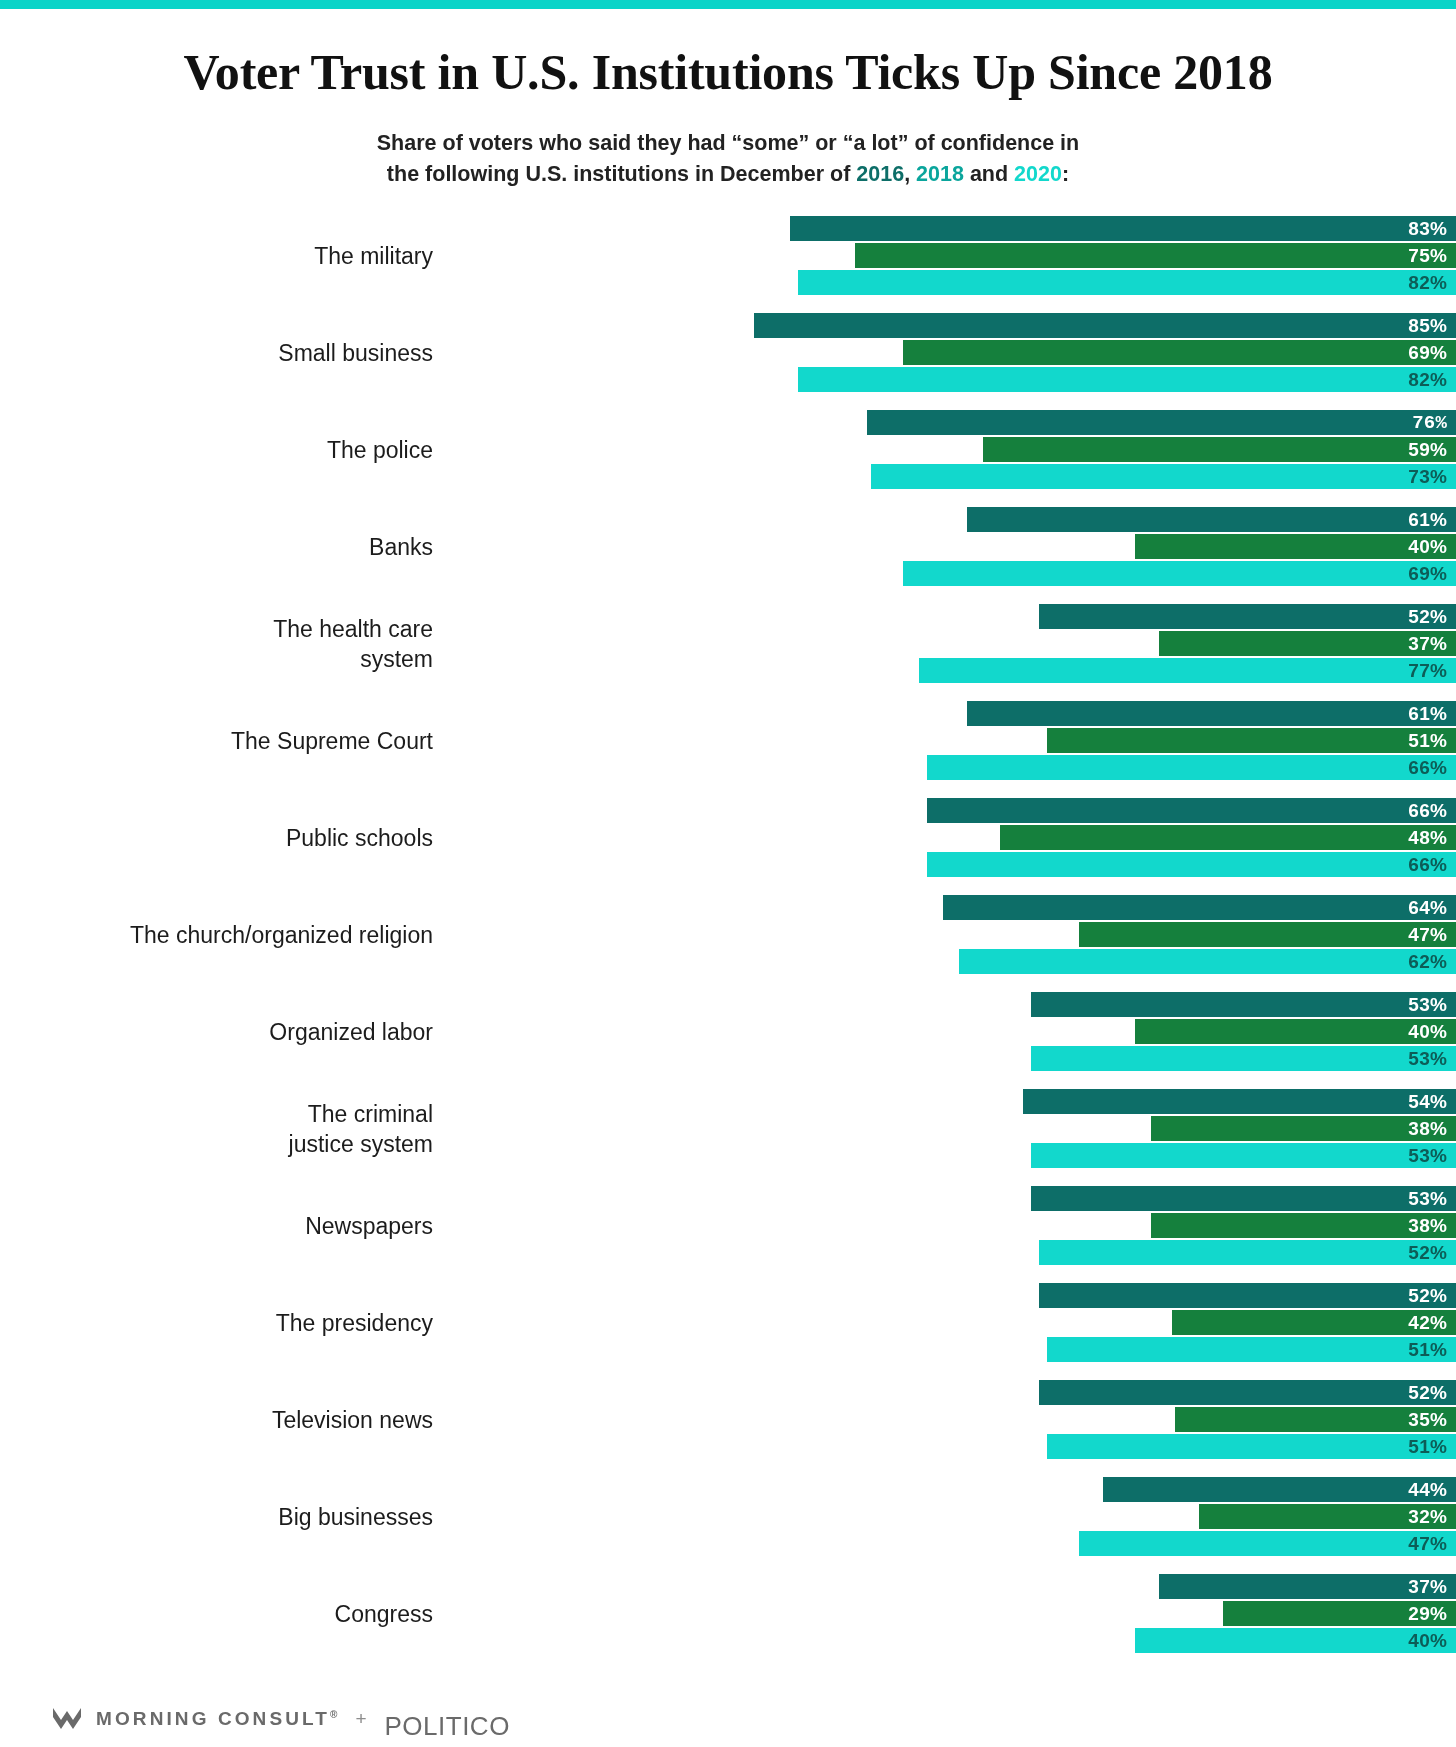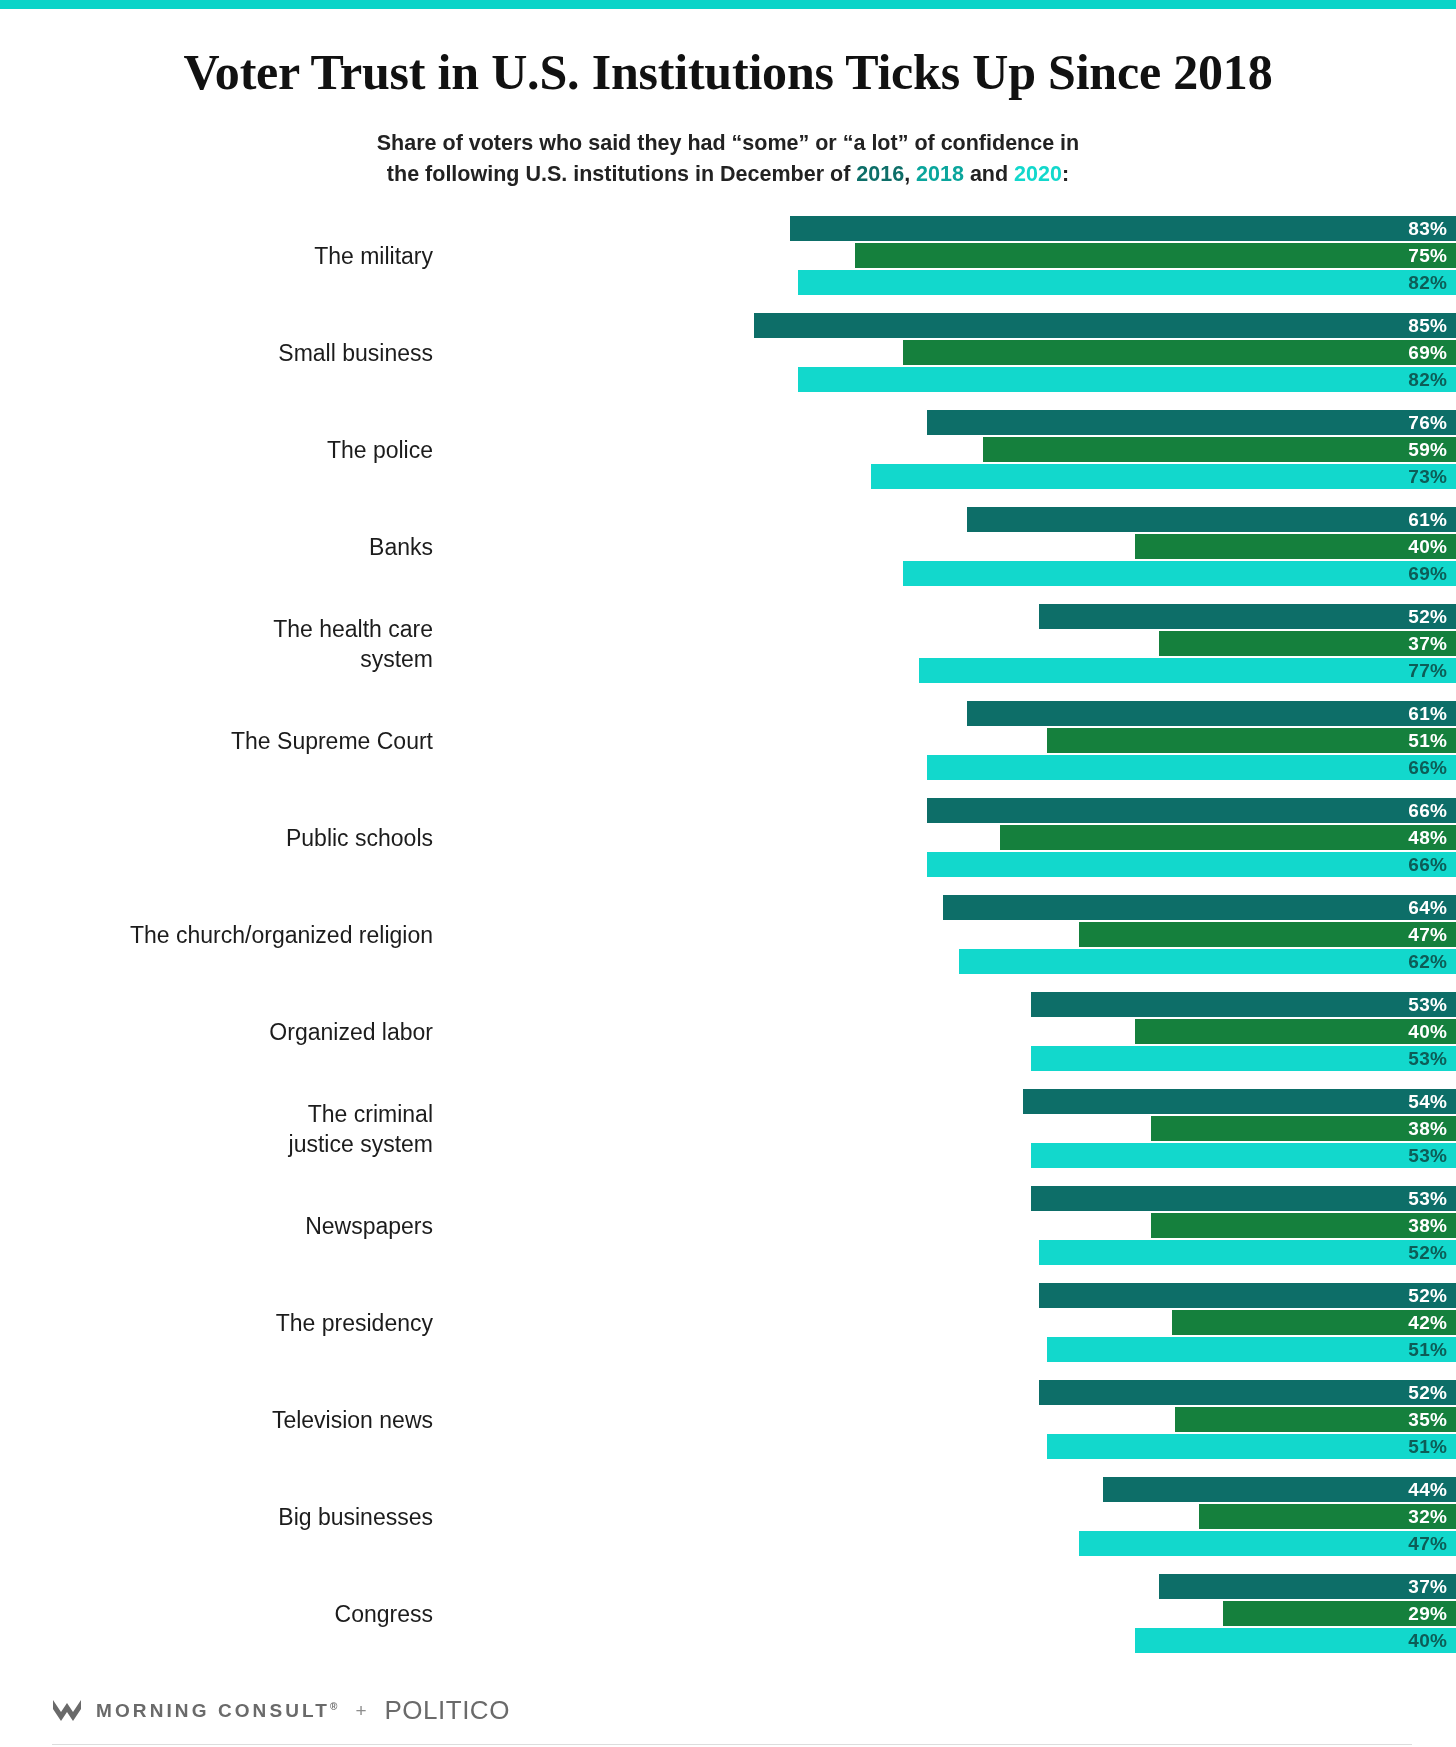--- a/index.html
+++ b/index.html
@@ -125,20 +125,21 @@
     color:#8d8d8d;
     font-weight:400;
     padding:0 4px;
   }
   .politico{
     font-size:26px;
     letter-spacing:0.5px;
     color:#6a6a6a;
     font-weight:400;
     font-family:"Liberation Sans", sans-serif;
+    margin-top:16px;
   }
   .divider{
     height:1px;
     background:#dddddd;
     margin:0 0 16px 8px;
   }
 </style>
 </head>
 <body>
 
@@ -191,21 +192,21 @@
             <div class="fill" style="width: 657.64px;">
               <span>82%</span>
             </div>
           </div>
         </div>
       </div>
       <div class="row">
         <div class="row-label">The police</div>
         <div class="bars">
           <div class="bar b2016">
-            <div class="fill" style="width: 529px;">
+            <div class="fill" style="width: 589px; font-family: Liberation Mono, monospace;">
               <span>76%</span>
             </div>
           </div>
           <div class="bar b2018">
             <div class="fill" style="width: 473.18px;">
               <span>59%</span>
             </div>
           </div>
           <div class="bar b2020">
             <div class="fill" style="width: 585.46px;">

